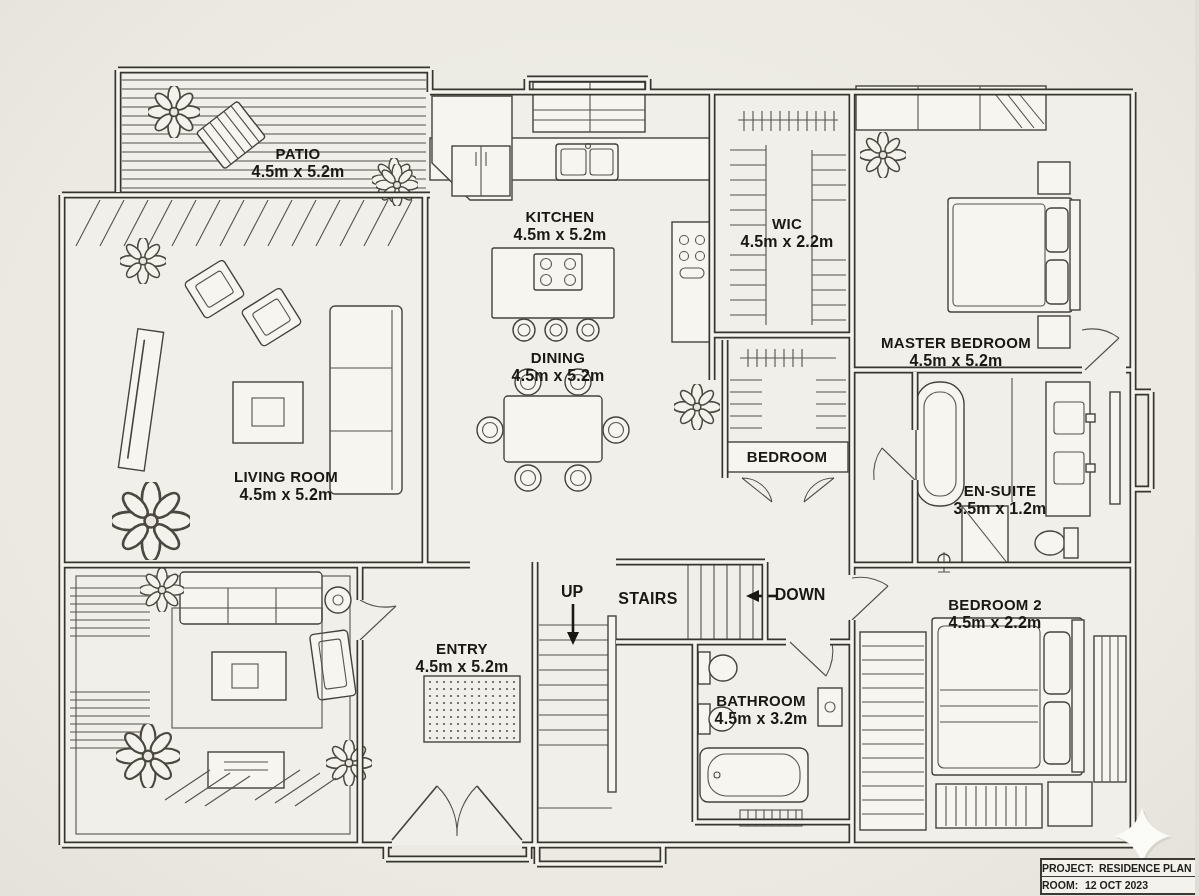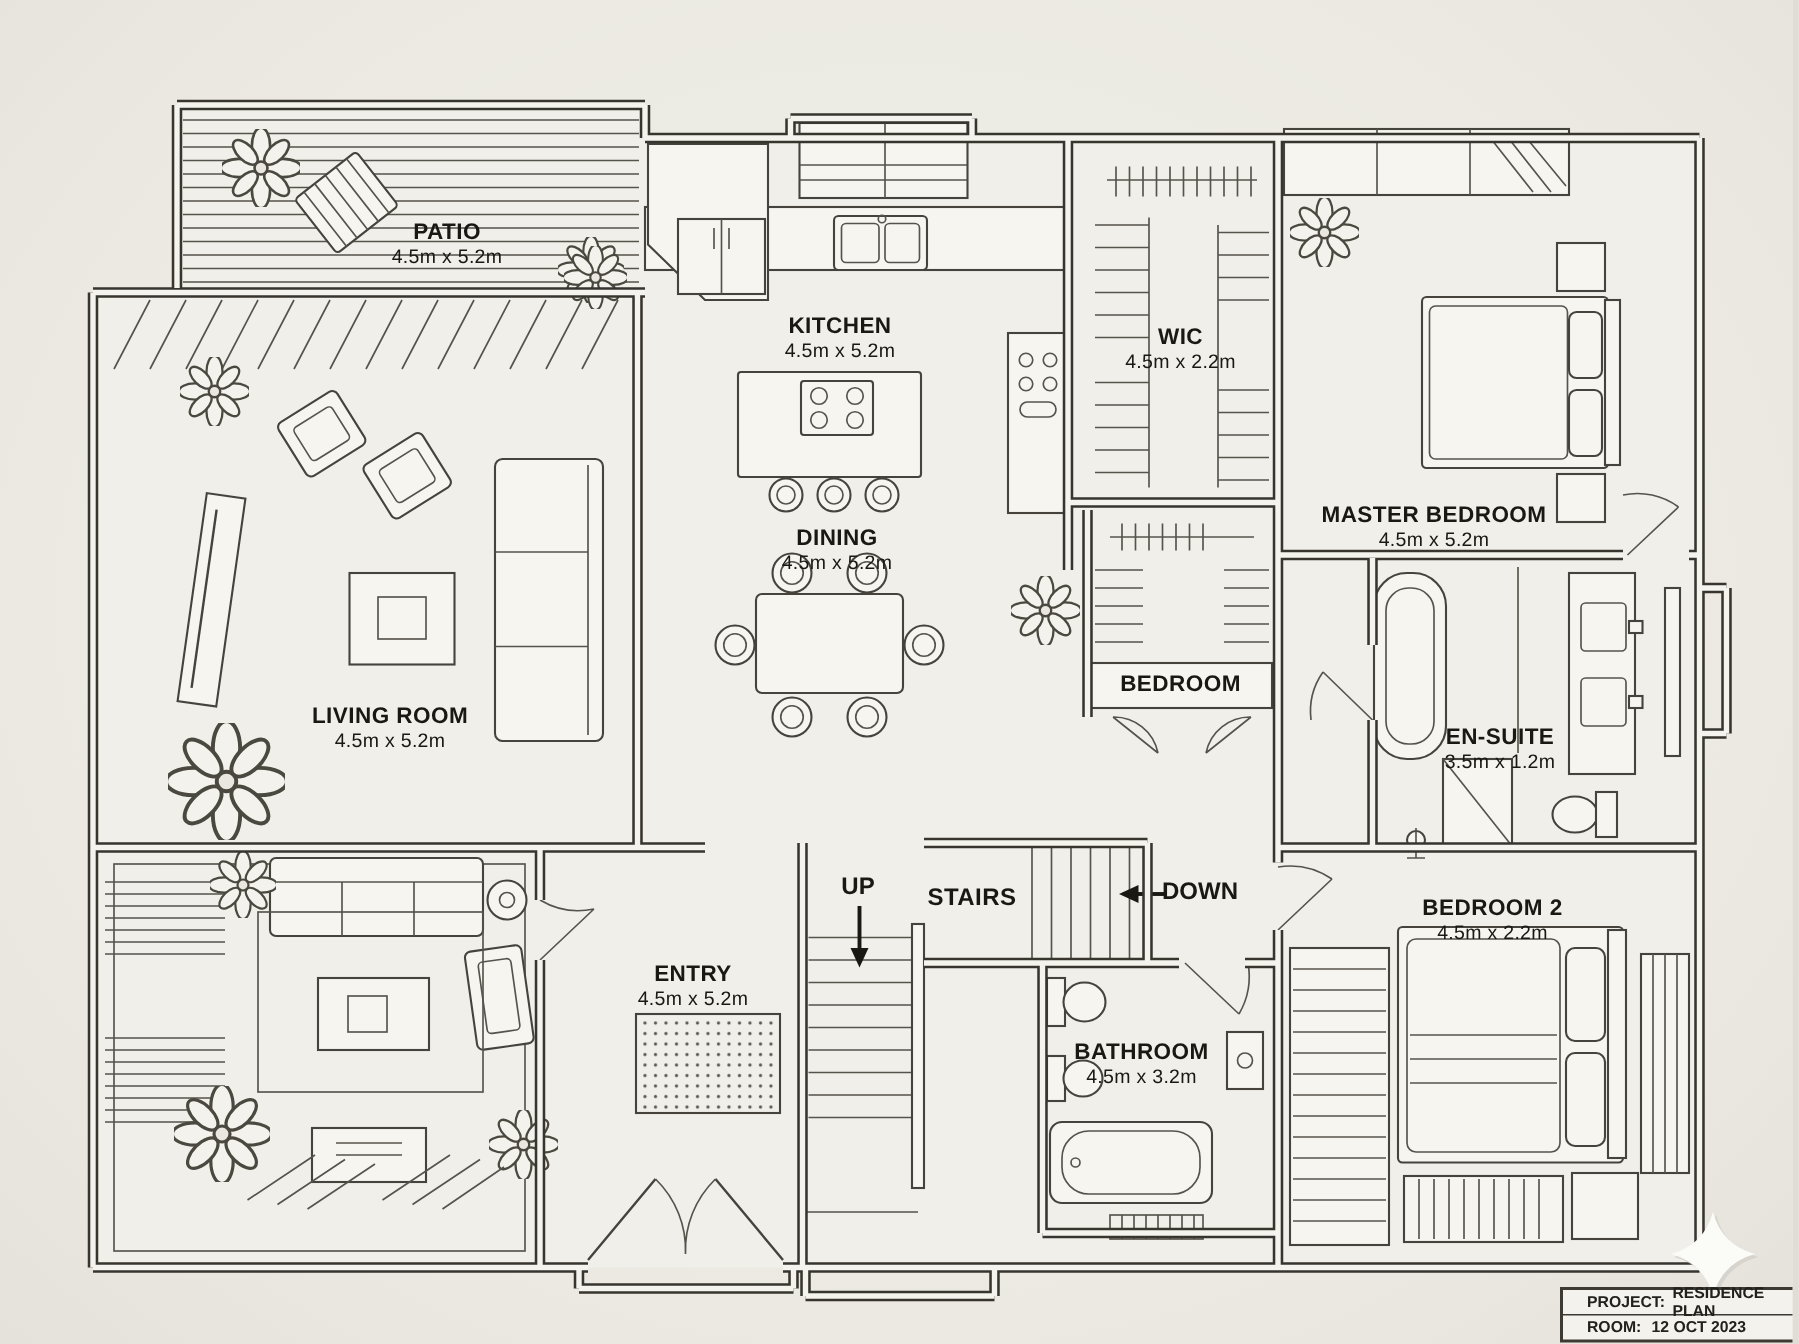--- a/index.html
+++ b/index.html
@@ -9,28 +9,28 @@
     background-image:radial-gradient(ellipse at 50% 45%, #f0efe9 0%, #ebe9e2 70%, #e4e2da 100%);
     font-family:"Liberation Sans",sans-serif;
   }
   #plan-svg{position:absolute;left:0;top:0;}
   .rlabel{
     position:absolute;transform:translate(-50%,-50%);
     text-align:center;line-height:1.12;color:#191813;white-space:nowrap;z-index:5;
   }
   .rname{display:block;font-size:15px;font-weight:700;letter-spacing:.3px;}
   .rname.sm{font-size:16px;}
-  .rdims{display:block;font-size:13px;font-weight:400;letter-spacing:.2px;}
+  .rdims{display:block;font-size:16px;font-weight:700;letter-spacing:.2px;}
   .dirlabel{position:absolute;transform:translate(-50%,-50%);font-size:16px;font-weight:700;color:#191813;z-index:5;}
   
   #titleblock{
     position:absolute;left:1040px;top:858px;width:157px;z-index:6;
     background:#f3f2ec;border:2px solid #3c3a33;font-size:10.5px;font-weight:700;color:#22211c;
   }
-  #titleblock .row{display:flex;align-items:center;height:16px;padding:0 16px;}
+  #titleblock .row{display:flex;align-items:center;height:16px;padding:0 0;}
   #titleblock .row + .row{border-top:1.5px solid #3c3a33;}
   #titleblock .lbl{margin-right:5px;}
   
   .wo{fill:none;stroke:#37352e;stroke-width:7;stroke-linecap:butt;}
   .wi{fill:none;stroke:#f4f3ed;stroke-width:3.6;stroke-linecap:butt;}
   .f{fill:#f6f5f0;stroke:#45433c;stroke-width:1.4;}
   .ln{fill:none;stroke:#55534b;stroke-width:1.1;}
   .ln2{fill:none;stroke:#45433c;stroke-width:1.6;}
 </style>
 </head>
@@ -372,21 +372,21 @@
   <span class="rdims">4.5m x 5.2m</span>
 </div>
 <div class="rlabel" style="left:787px;top:233px">
   <span class="rname">WIC</span>
   <span class="rdims">4.5m x 2.2m</span>
 </div>
 <div class="rlabel" style="left:956px;top:352px">
   <span class="rname">MASTER BEDROOM</span>
   <span class="rdims">4.5m x 5.2m</span>
 </div>
-<div class="rlabel" style="left:260px;top:486px">
+<div class="rlabel" style="left:286px;top:486px">
   <span class="rname">LIVING ROOM</span>
   <span class="rdims">4.5m x 5.2m</span>
 </div>
 <div class="rlabel" style="left:558px;top:367px">
   <span class="rname">DINING</span>
   <span class="rdims">4.5m x 5.2m</span>
 </div>
 <div class="rlabel" style="left:787px;top:457px">
   <span class="rname">BEDROOM</span>
 </div>

